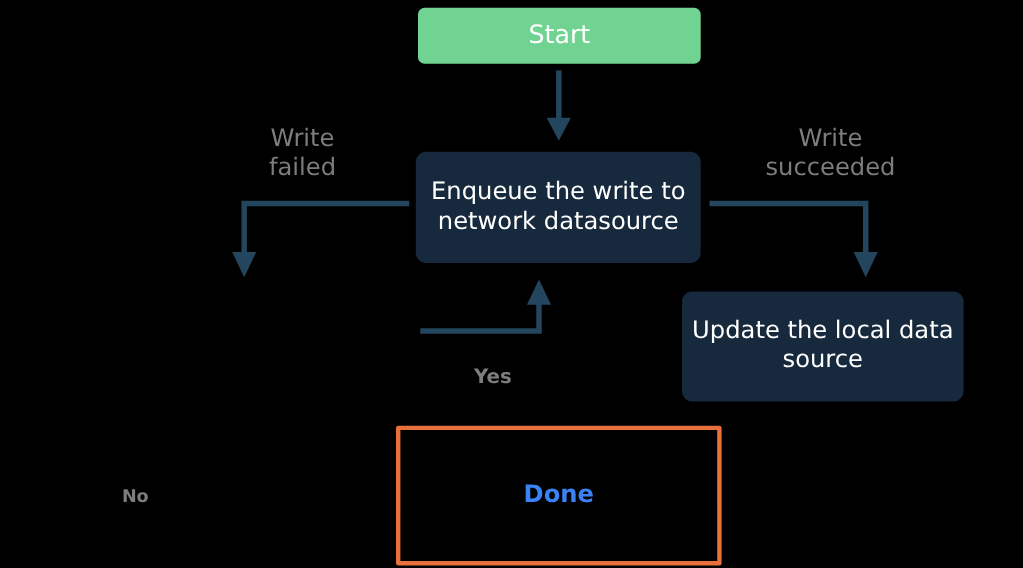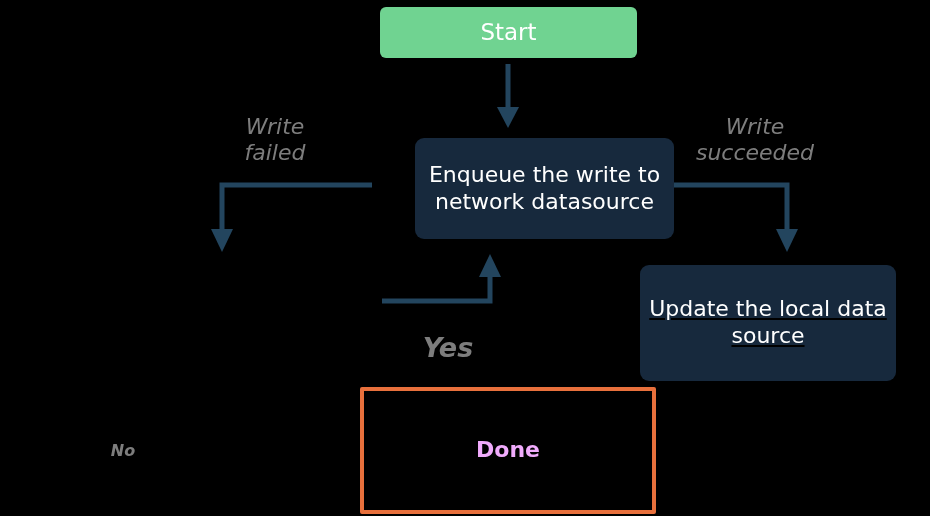--- a/index.html
+++ b/index.html
@@ -53,78 +53,75 @@
   .node-dark .node-label {
     color: #ffffff;
     font-size: 22px;
     font-weight: 400;
   }
   #node-enqueue {
     left: 378px;
     top: 138px;
     width: 259px;
     height: 101px;
-    margin-left: 37px;
   }
   #node-retry {
     left: 103px;
     top: 265px;
     width: 255px;
     height: 100px;
   }
   #node-update {
-    left: 640px;
+    left: 620px;
     top: 265px;
     width: 256px;
-    height: 116px;
-    text-decoration: underline;
+    height: 100px;
   }
   
   #node-done {
     left: 360px;
     top: 387px;
     width: 296px;
     height: 127px;
     background: transparent;
     border: 4px solid #e8703c;
     border-radius: 2px;
   }
   #node-done .node-label {
-    color: #f0abfc;
+    color: #3b82f6;
     font-size: 22px;
     font-weight: 700;
   }
   
   .edge-label {
     position: absolute;
     color: #7d7d7d;
     text-align: center;
     line-height: 1.2;
     white-space: pre-line;
-    font-style: italic;
   }
   #label-write-failed {
     left: 185px;
     top: 114px;
     width: 180px;
     font-size: 22px;
     font-weight: 400;
   }
   #label-write-succeeded {
     left: 660px;
     top: 114px;
     width: 190px;
     font-size: 22px;
     font-weight: 400;
   }
   #label-yes {
     left: 398px;
     top: 332px;
     width: 100px;
-    font-size: 27px;
+    font-size: 18px;
     font-weight: 700;
   }
   #label-no {
     left: 75px;
     top: 441px;
     width: 96px;
     font-size: 16px;
     font-weight: 700;
   }
   

